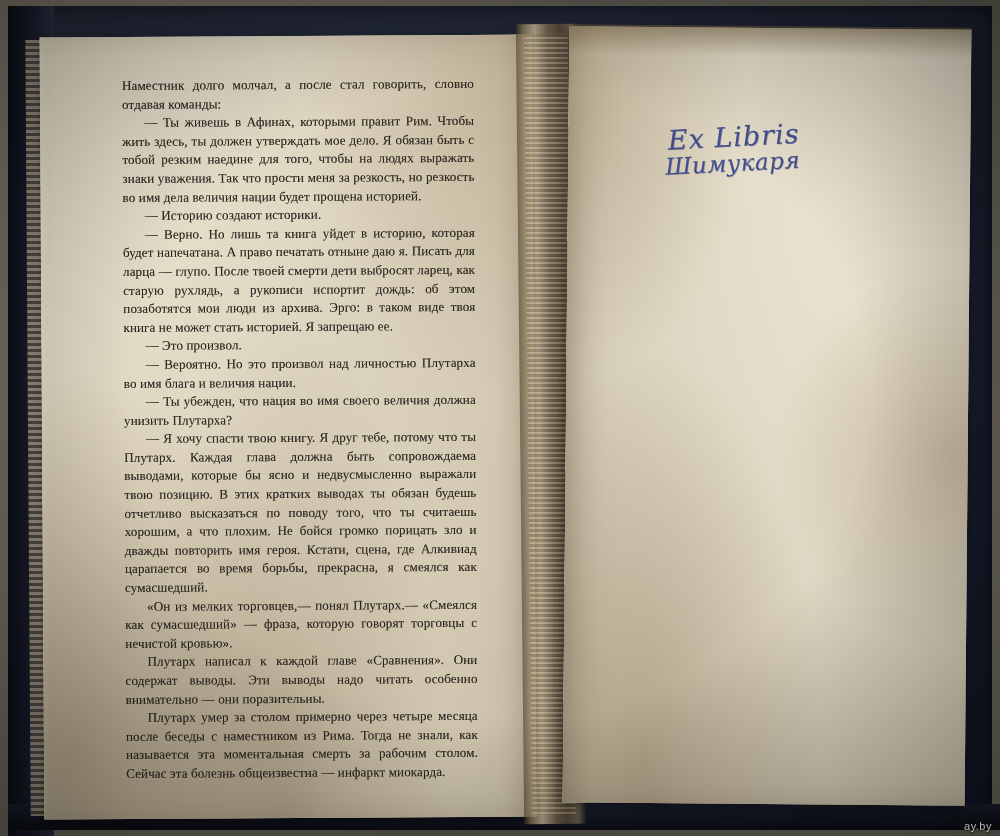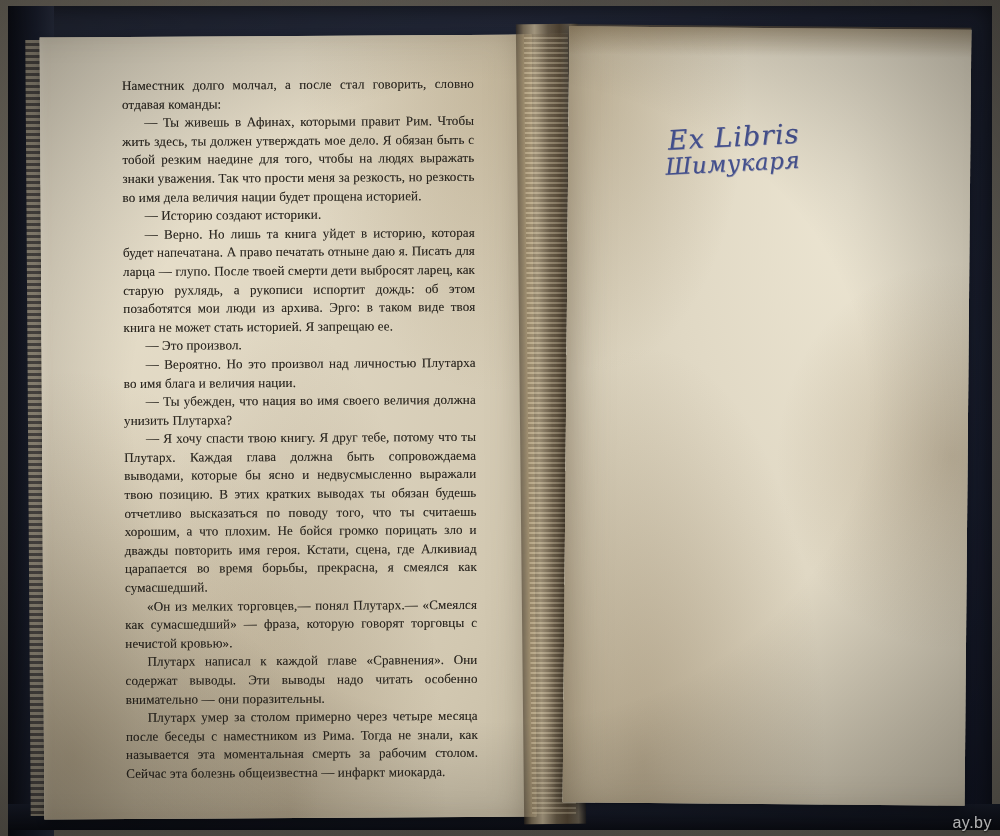--- a/index.html
+++ b/index.html
@@ -205,21 +205,21 @@
       rgba(140,124,96,0.55) 6px);
     transform: rotate(-0.4deg);
     opacity: 0.8;
   }
 
   .watermark {
     position: absolute;
     right: 8px;
     bottom: 4px;
     font-family: "Liberation Sans", sans-serif;
-    font-size: 16px;
+    font-size: 11px;
     color: rgba(235,235,235,0.75);
     letter-spacing: 0.5px;
     text-shadow: 0 1px 2px rgba(0,0,0,0.8);
   }
 
   .vignette {
     position: absolute;
     inset: 0;
     pointer-events: none;
     background: radial-gradient(ellipse at 50% 48%, rgba(0,0,0,0) 52%, rgba(0,0,0,0.38) 100%);

